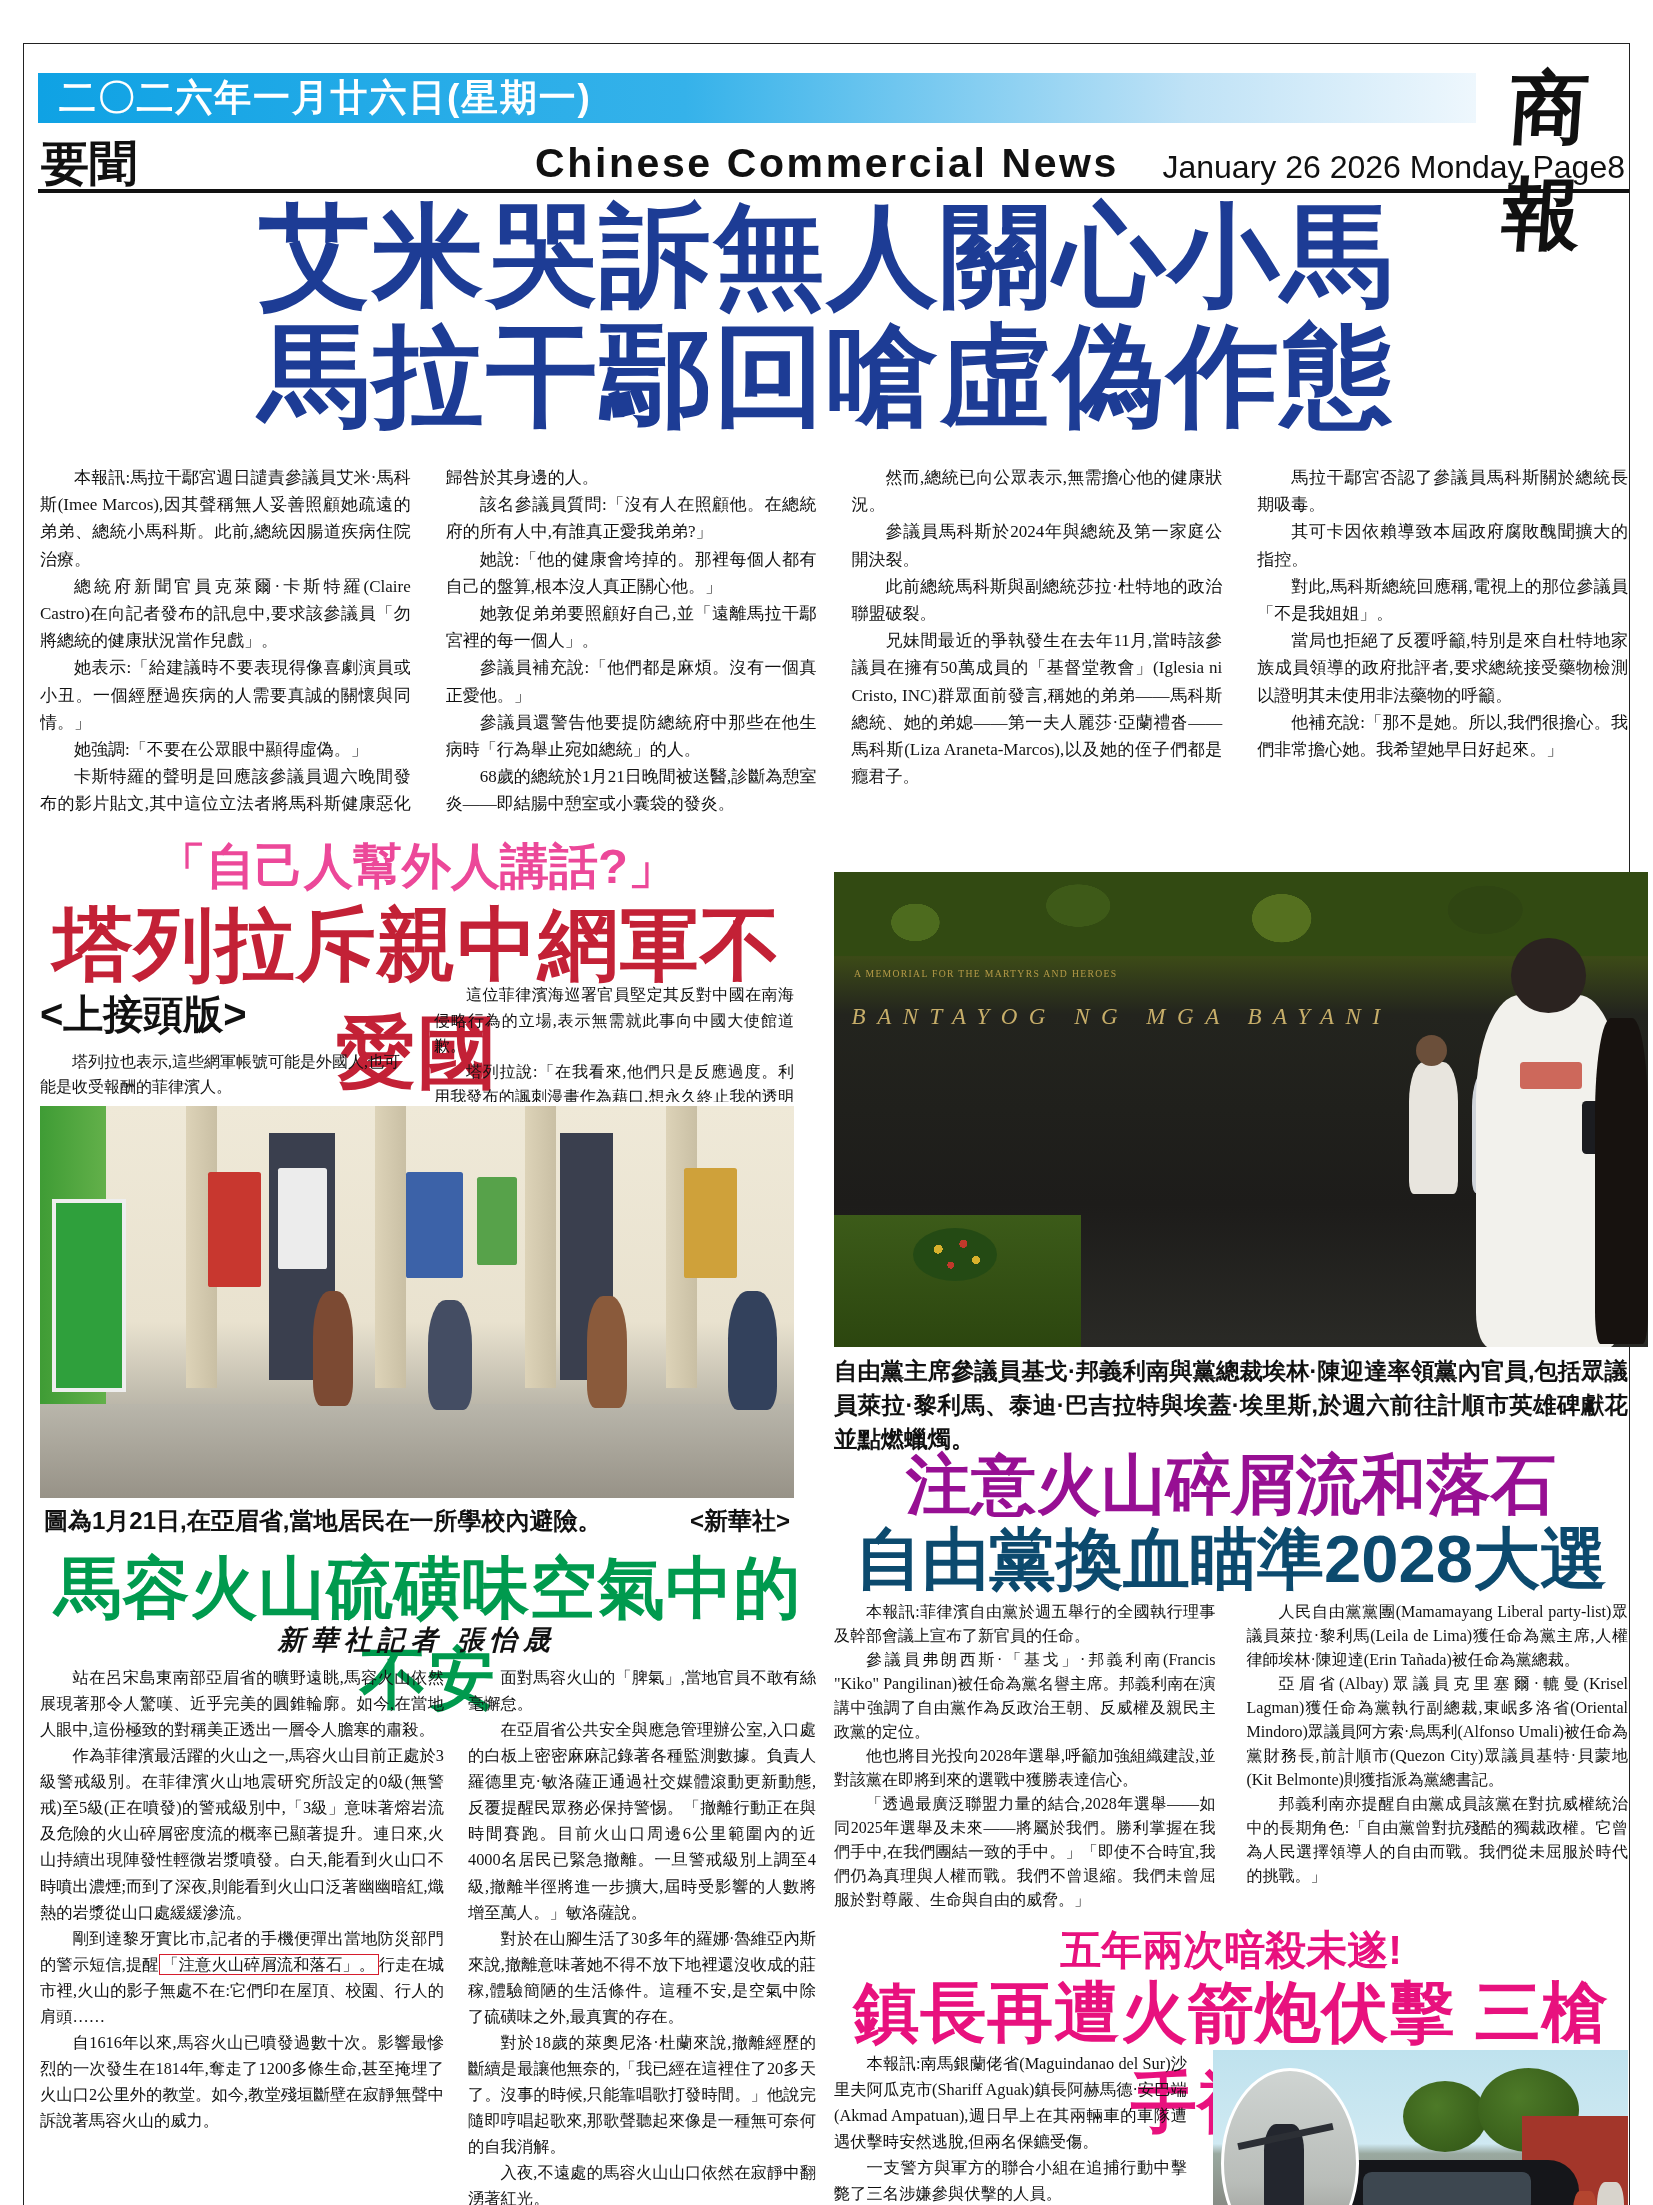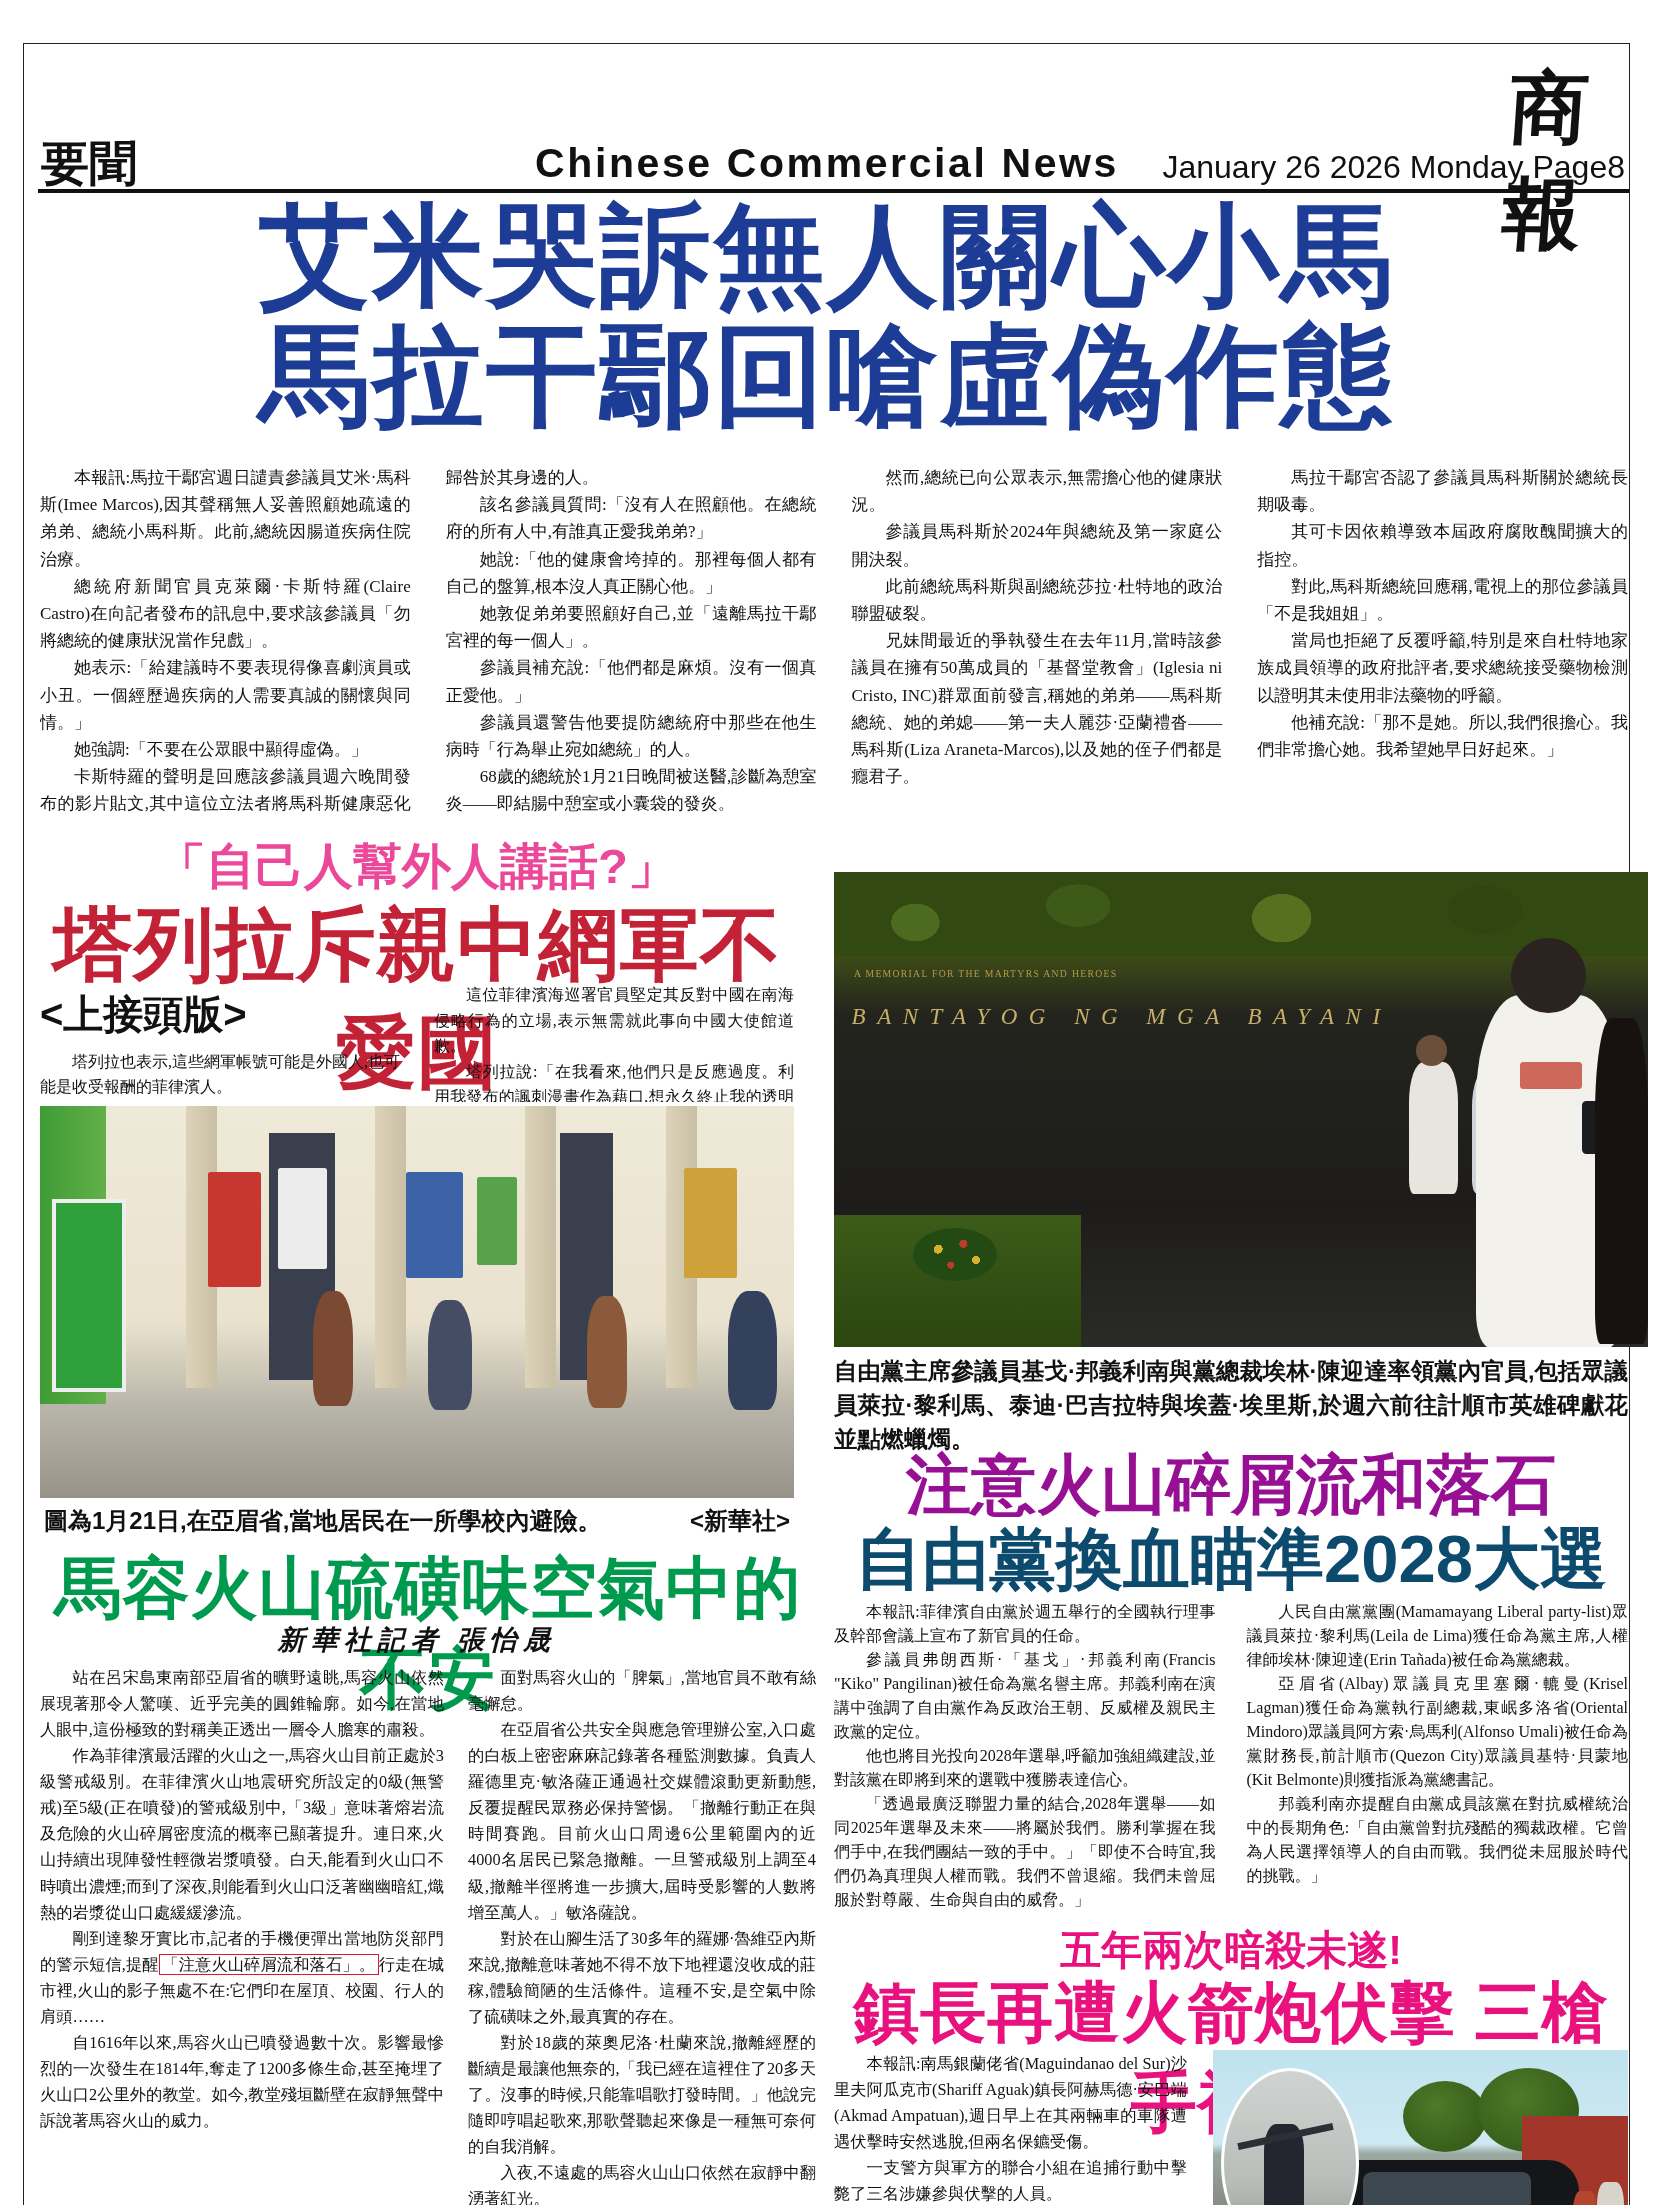--- a/index.html
+++ b/index.html
@@ -98,20 +98,23 @@
   .p-head{position:absolute;left:834px;top:1968px;width:794px;text-align:center;font-size:66px;font-weight:900;
           color:#e8117e;font-family:"Liberation Sans",sans-serif;letter-spacing:0.9px;}
   .mayor-l{position:absolute;left:834px;top:2051px;width:353px;height:441px;font-size:16.3px;}
 </style>
 </head>
 <body>
 
 <div class="page">
   <div class="frame"></div>
 
+  <div class="bluebar">
+    <span class="date-cn">二〇二六年一月廿六日(星期一)</span>
+  </div>
   <div class="masthead">商報</div>
   <div class="section-label">要聞</div>
   <div class="paper-en">Chinese Commercial News</div>
   <div class="date-en">January 26 2026 Monday Page8</div>
   <div class="head-rule"></div>
 
   <div class="main-h l1">艾米哭訴無人關心小馬</div>
   <div class="main-h l2">馬拉干鄢回嗆虛偽作態</div>
 
   <div class="cols4 bodytext">

